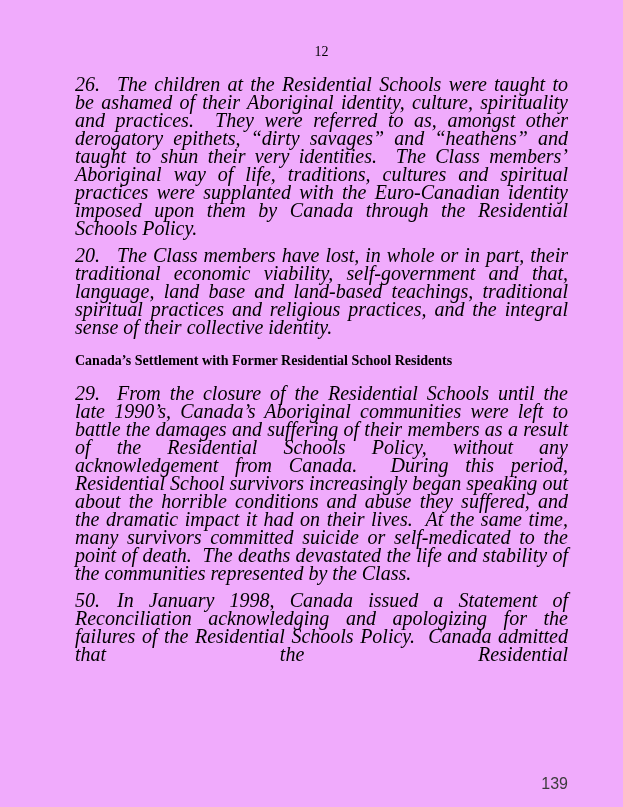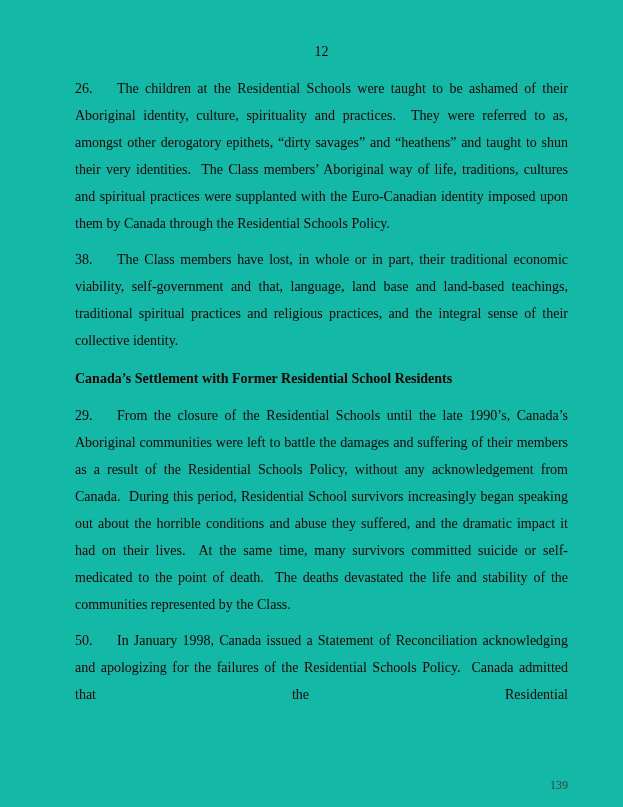--- a/index.html
+++ b/index.html
@@ -4,79 +4,80 @@
 <style>
   html, body {
     margin: 0;
     padding: 0;
     background: #ffffff;
   }
   .page {
     position: relative;
     width: 623px;
     height: 807px;
-    background: #14b8a6;
+    background: #f0abfc;
     color: #000000;
     font-family: "Liberation Serif", "DejaVu Serif", serif;
     overflow: hidden;
   }
   .content {
     position: absolute;
     left: 75px;
     top: 37px;
     width: 493px;
   }
   .pageno-top {
     text-align: center;
     font-size: 14px;
     line-height: 29px;
     margin: 0 0 9px 0;
   }
   p.para {
-    font-size: 14px;
-    line-height: 27px;
+    font-size: 20px;
+    line-height: 18px;
     text-align: justify;
     margin: 0 0 9px 0;
     white-space: pre-wrap;
+    font-style: italic;
   }
   p.para.continued {
     text-align-last: justify;
   }
   .pnum {
     display: inline-block;
     width: 42px;
     white-space: normal;
   }
   h2.heading {
     font-size: 14px;
     line-height: 29px;
     font-weight: bold;
     margin: 10px 0 9px 0;
     text-align: left;
   }
   .pageno-bottom {
     position: absolute;
     right: 55px;
     bottom: 14px;
-    font-family: Liberation Serif, serif;
-    font-size: 12px;
+    font-family: Liberation Sans, sans-serif;
+    font-size: 16px;
     color: #3c3c3c;
   }
 </style>
 </head>
 <body>
 
 <div class="page">
   <div class="content">
 
     <div class="pageno-top">12</div>
 
     <p class="para"><span class="pnum">26.</span><span>The children at the Residential Schools were taught to be ashamed of their Aboriginal identity, culture, spirituality and practices.  They were referred to as, amongst other derogatory epithets, “dirty savages” and “heathens” and taught to shun their very identities.  The Class members’ Aboriginal way of life, traditions, cultures and spiritual practices were supplanted with the Euro-Canadian identity imposed upon them by Canada through the Residential Schools Policy.</span></p>
 
-    <p class="para"><span class="pnum">38.</span><span>The Class members have lost, in whole or in part, their traditional economic viability, self-government and that, language, land base and land-based teachings, traditional spiritual practices and religious practices, and the integral sense of their collective identity.</span></p>
+    <p class="para"><span class="pnum">20.</span><span>The Class members have lost, in whole or in part, their traditional economic viability, self-government and that, language, land base and land-based teachings, traditional spiritual practices and religious practices, and the integral sense of their collective identity.</span></p>
 
 
     <h2 class="heading">Canada’s Settlement with Former Residential School Residents</h2>
 
     <p class="para"><span class="pnum">29.</span><span>From the closure of the Residential Schools until the late 1990’s, Canada’s Aboriginal communities were left to battle the damages and suffering of their members as a result of the Residential Schools Policy, without any acknowledgement from Canada.  During this period, Residential School survivors increasingly began speaking out about the horrible conditions and abuse they suffered, and the dramatic impact it had on their lives.  At the same time, many survivors committed suicide or self-medicated to the point of death.  The deaths devastated the life and stability of the communities represented by the Class.</span></p>
 
     <p class="para continued"><span class="pnum">50.</span><span>In January 1998, Canada issued a Statement of Reconciliation acknowledging and apologizing for the failures of the Residential Schools Policy.  Canada admitted that the Residential</span></p>
 
   </div>
 

